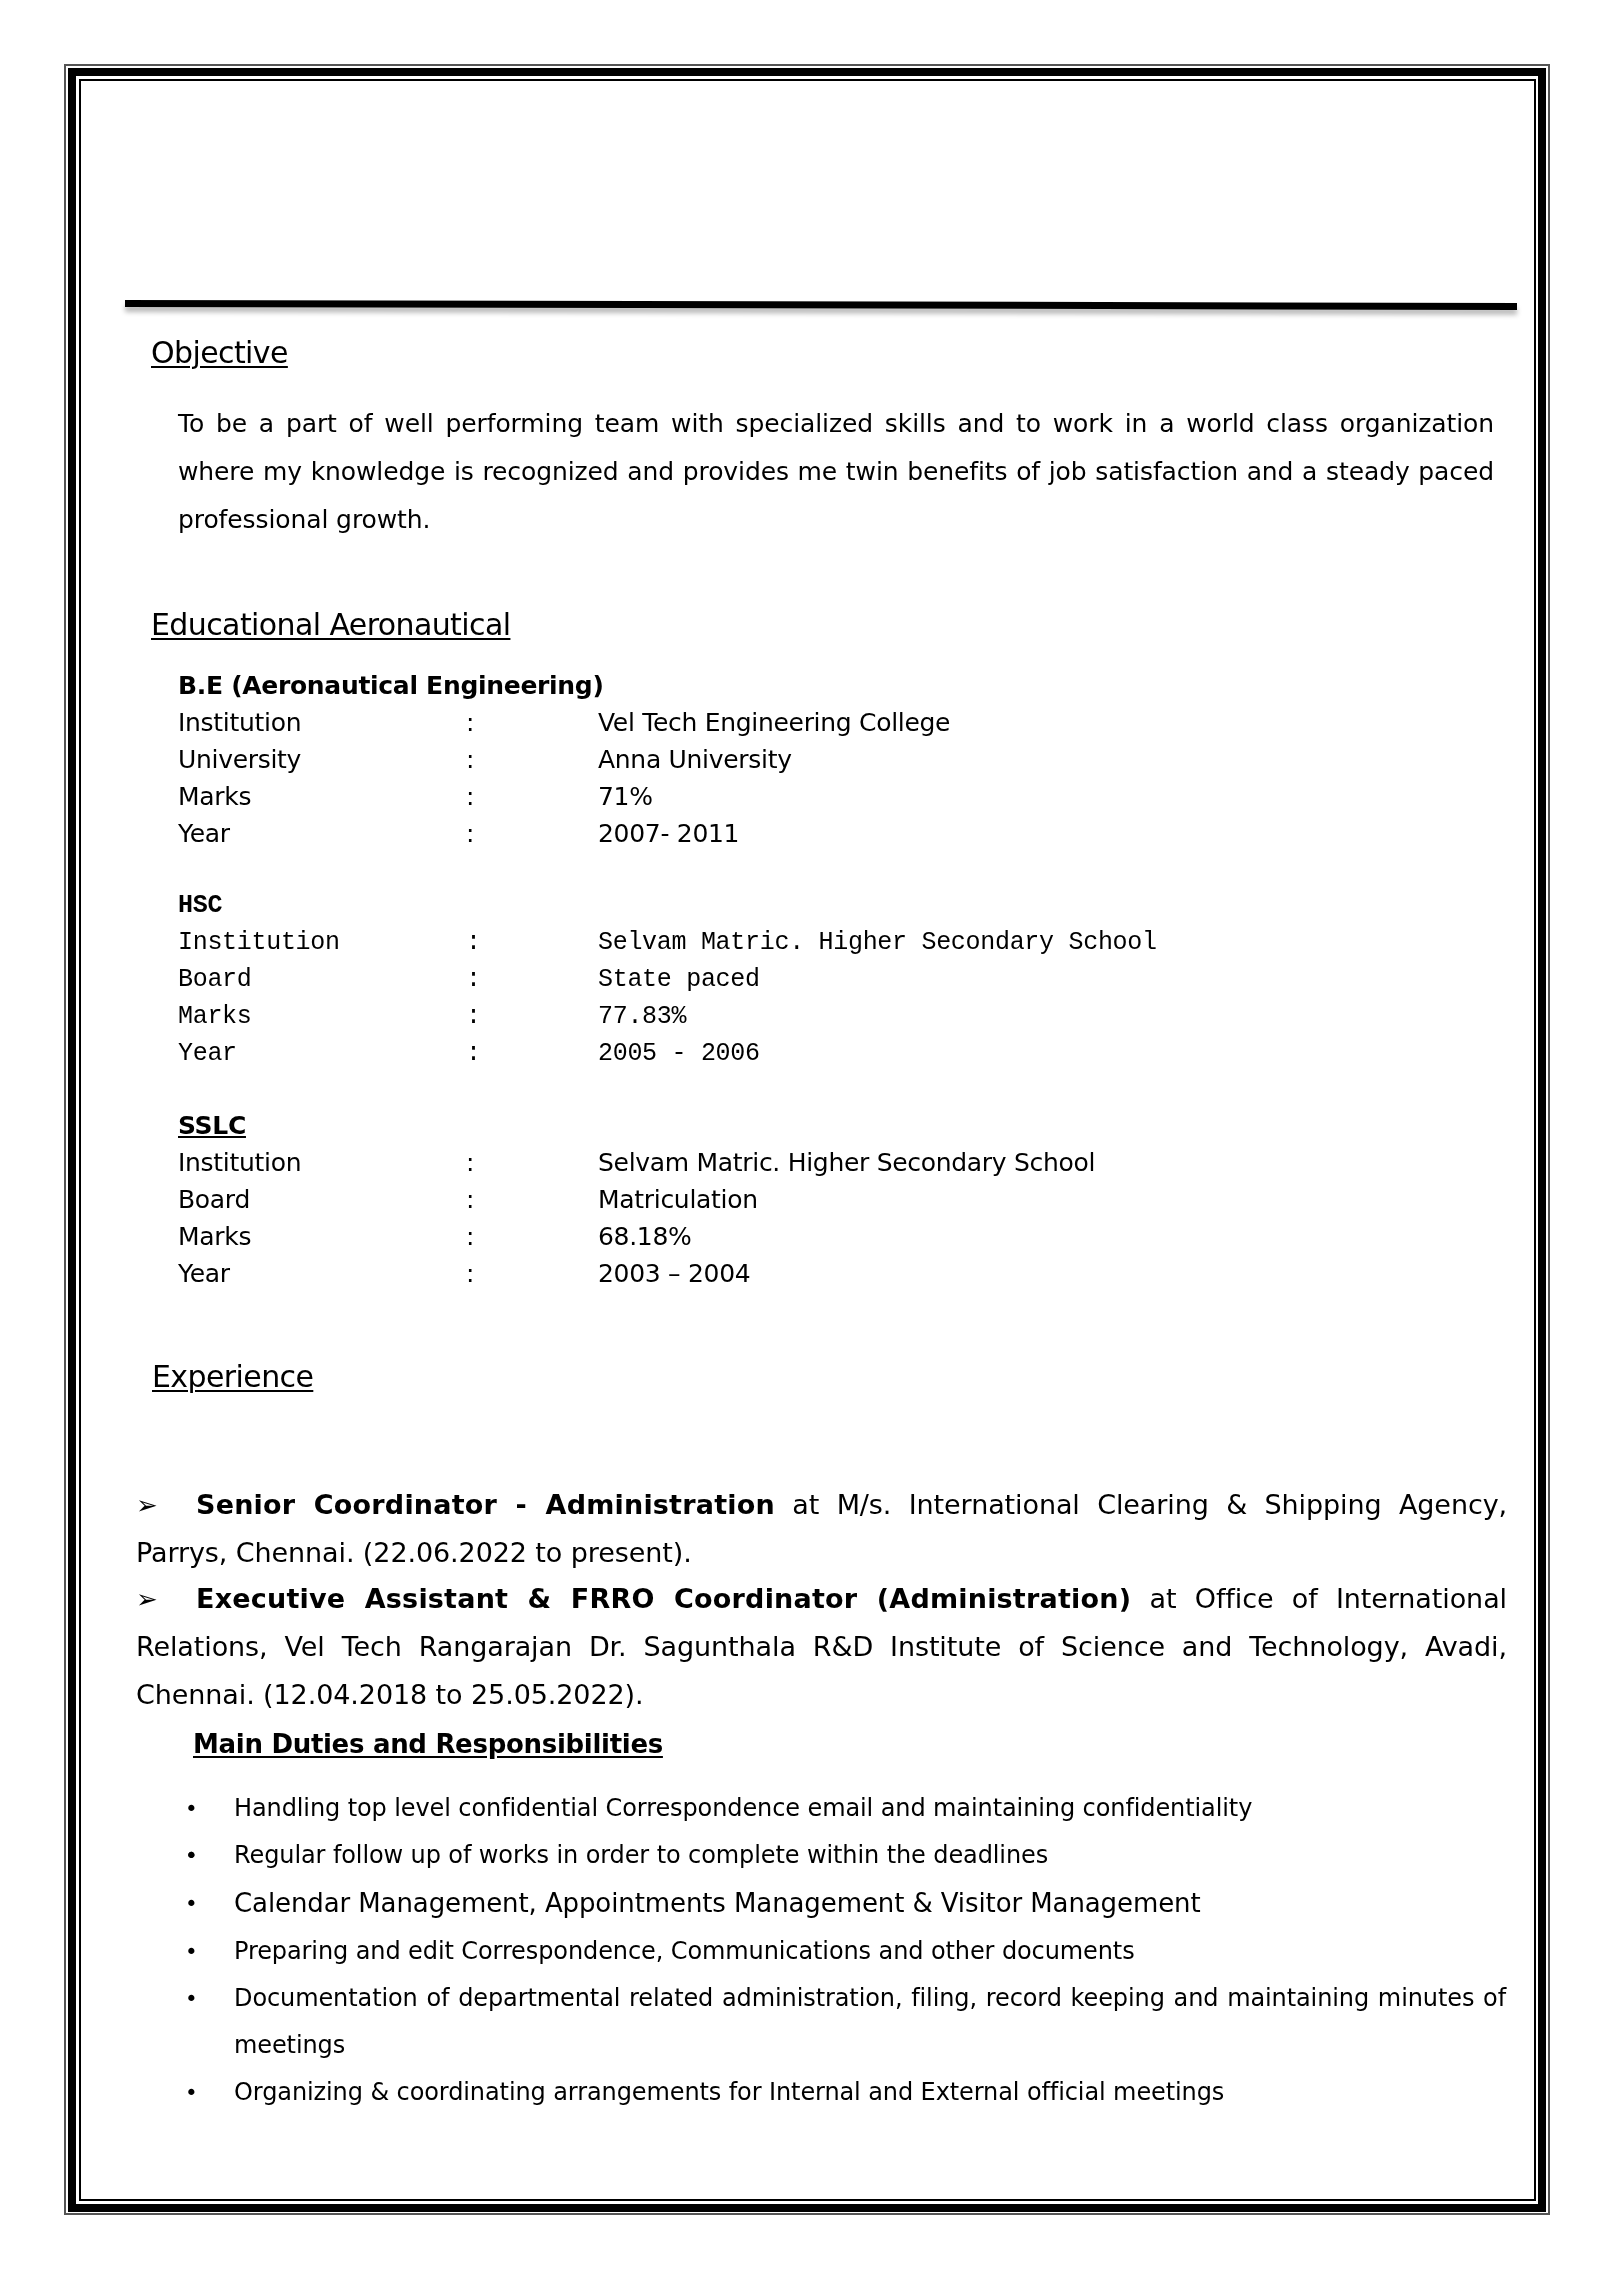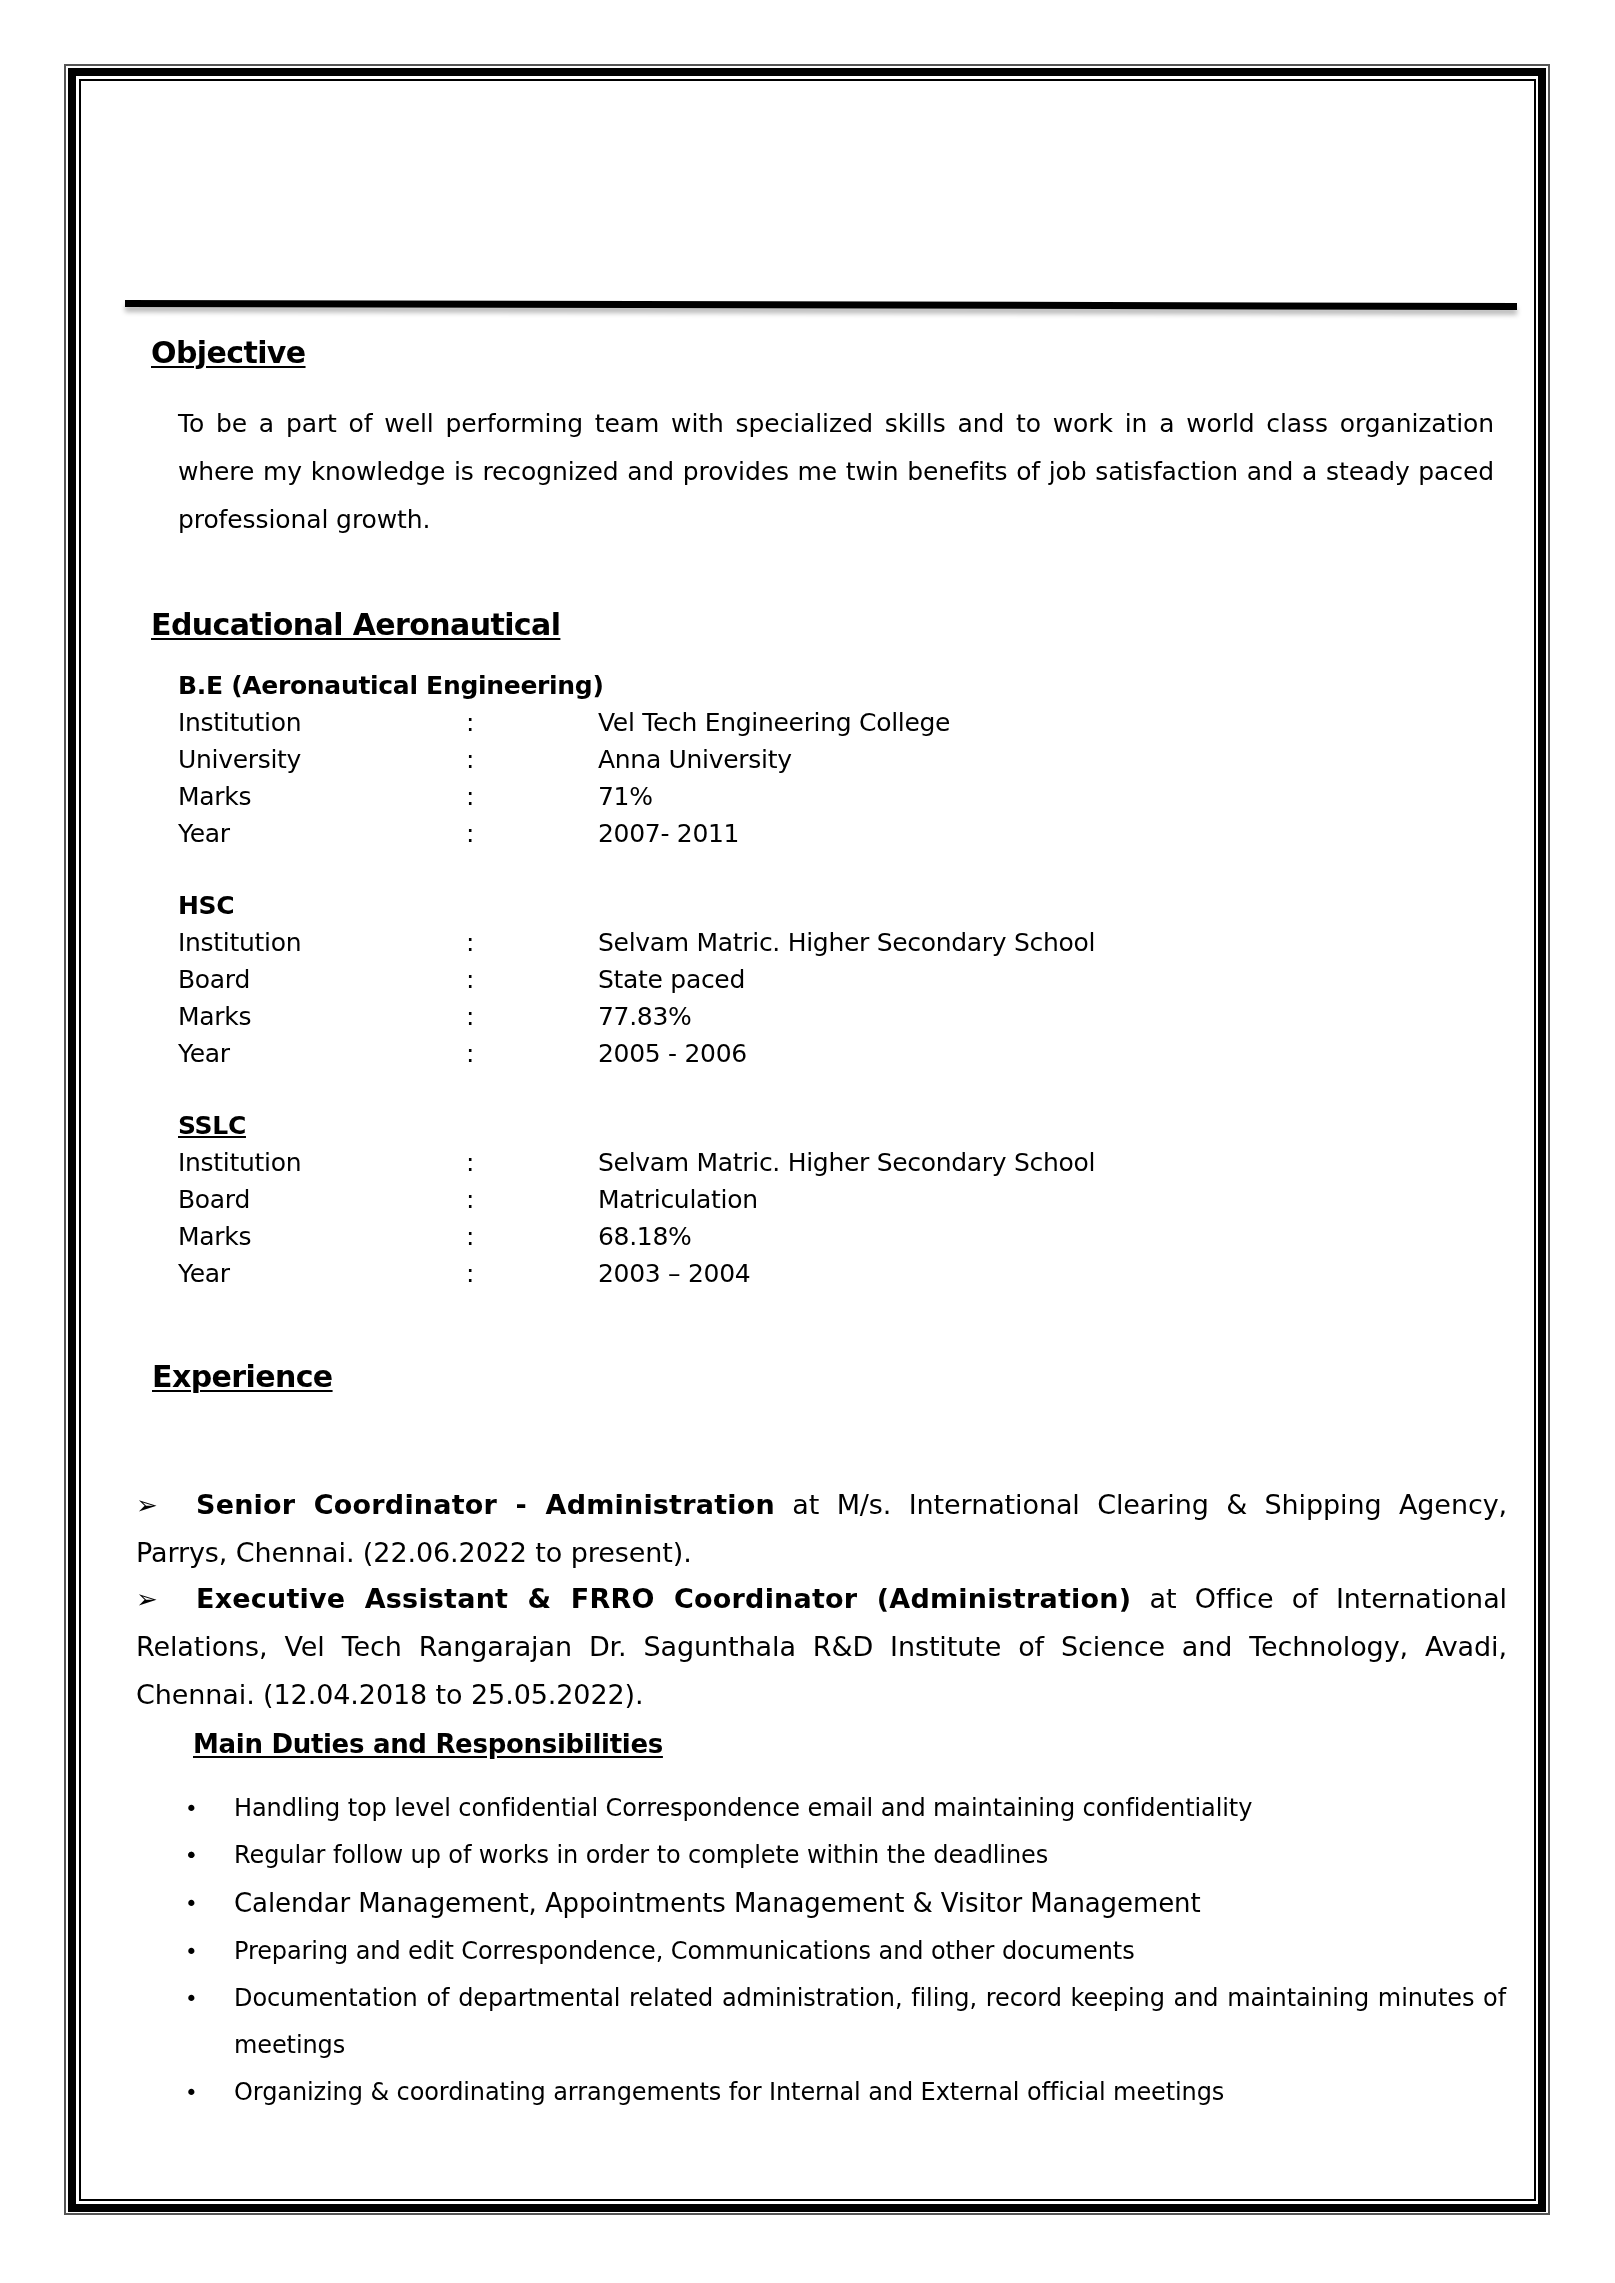--- a/index.html
+++ b/index.html
@@ -7,21 +7,21 @@
          font-family: "DejaVu Sans", sans-serif; color: #000; }
   .frame-outer { position: absolute; left: 64px; top: 64px; width: 1486px; height: 2151px;
                  box-sizing: border-box; border: 2px solid #555; }
   .frame-thick { position: absolute; left: 68px; top: 68px; width: 1478px; height: 2144px;
                  box-sizing: border-box; border: 8.8px solid #000; }
   .frame-inner { position: absolute; left: 79px; top: 79px; width: 1457px; height: 2122px;
                  box-sizing: border-box; border: 2px solid #000; }
   .header-rule { position: absolute; left: 125px; top: 300px; width: 1392px; height: 6.8px;
                  background: #000; box-shadow: 0 4.9px 4.9px rgba(0,0,0,0.28); transform: rotate(0.12deg); transform-origin: left center; }
 
-  .h { position: absolute; font-weight: bold; text-decoration: underline; text-decoration-thickness: 2px;
+  .h { position: absolute; font-weight: normal; text-decoration: underline; text-decoration-thickness: 2px;
        text-underline-offset: 2.9px; font-size: 30px; letter-spacing: -0.6px; white-space: nowrap; }
   .para { position: absolute; font-size: 25px; line-height: 48px; text-align: justify;
           letter-spacing: -0.1px; }
 
   .edu { position: absolute; left: 178px; font-size: 25px; letter-spacing: -0.3px; }
   .edu-title { font-weight: bold; height: 37px; line-height: 37px; white-space: nowrap; }
   .edu-row { height: 37px; line-height: 37px; position: relative; white-space: nowrap; }
   .edu-row .lbl { position: absolute; left: 0; }
   .edu-row .col { position: absolute; left: 288px; }
   .edu-row .val { position: absolute; left: 384px; margin-left: 36px; }
@@ -70,21 +70,21 @@
       <span class="col">:</span>
       <span class="val">71%</span>
     </div>
   <div class="edu-row">
       <span class="lbl">Year</span>
       <span class="col">:</span>
       <span class="val">2007- 2011</span>
     </div>
 </div>
 
-<div class="edu" style="top:887px;">
+<div class="edu" style="top:887px;font-family:Liberation Mono, monospace;">
   <div class="edu-title">HSC</div>
   <div class="edu-row">
       <span class="lbl">Institution</span>
       <span class="col">:</span>
       <span class="val">Selvam Matric. Higher Secondary School</span>
     </div>
   <div class="edu-row">
       <span class="lbl">Board</span>
       <span class="col">:</span>
       <span class="val">State paced</span>

